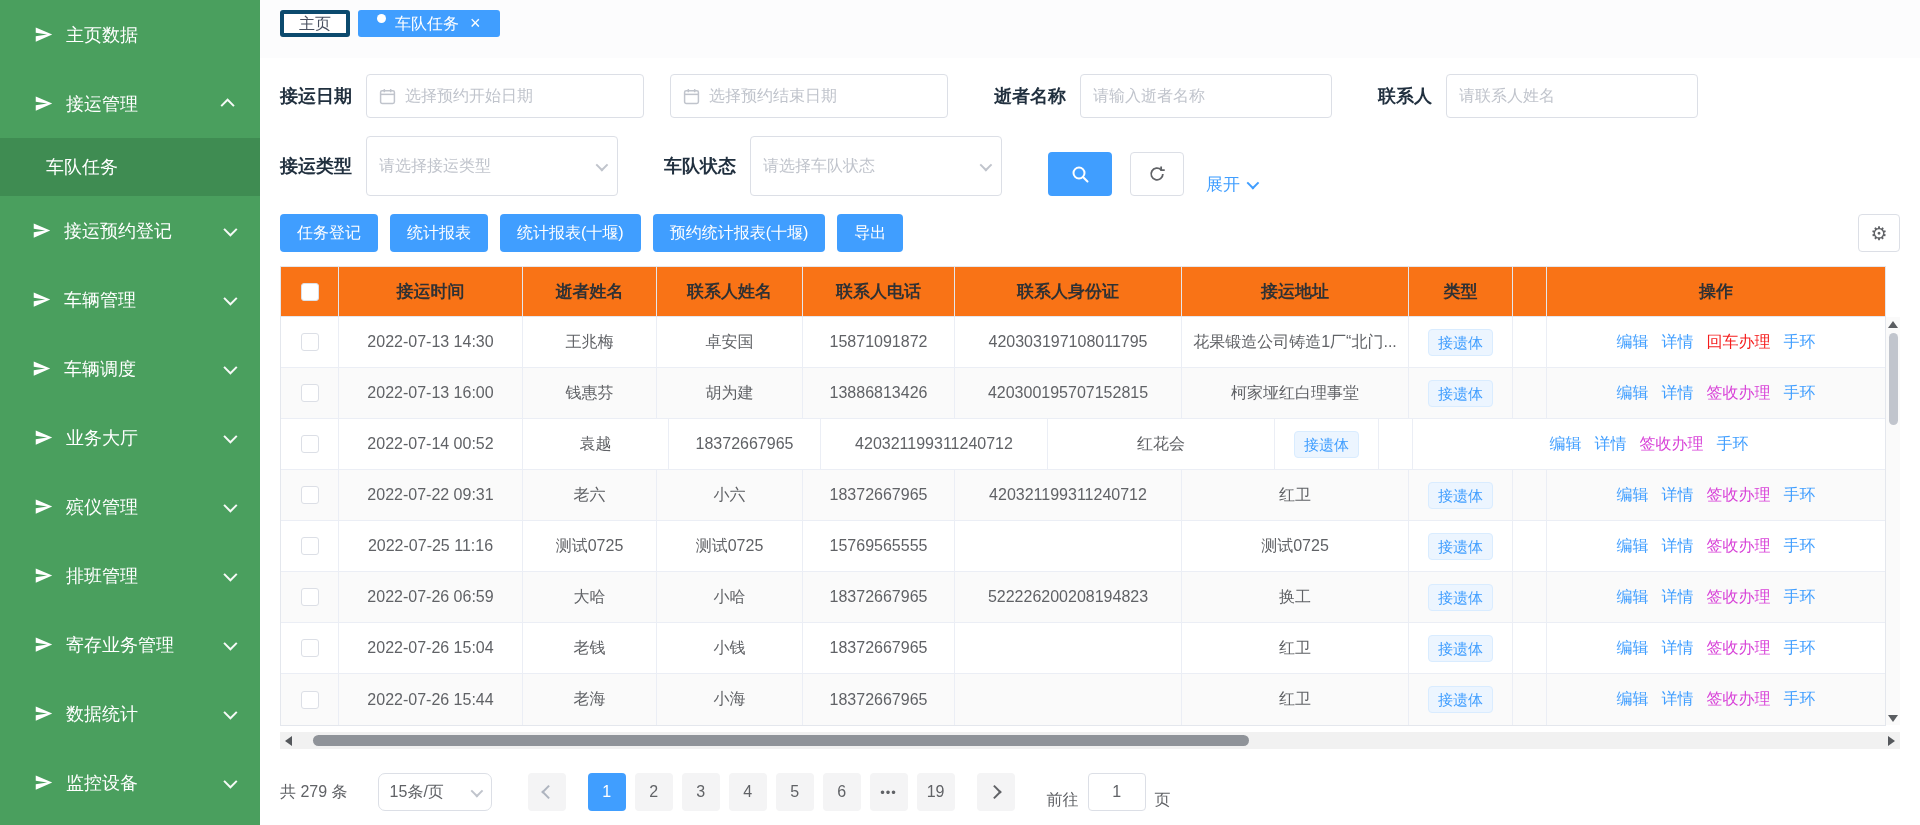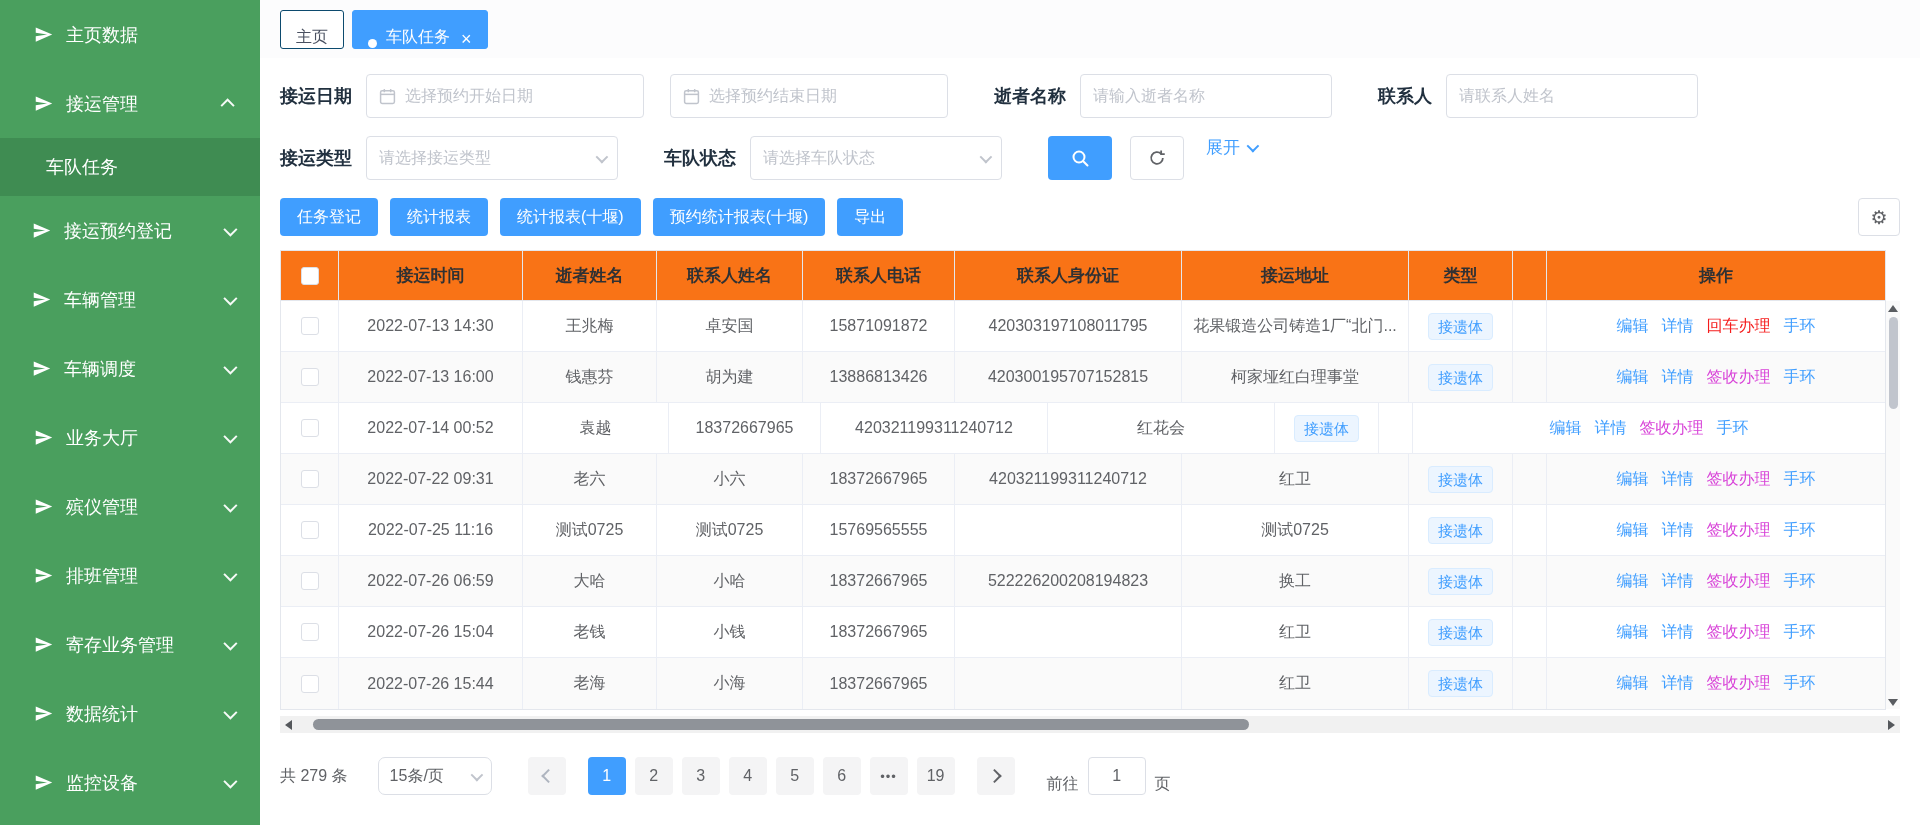--- a/index.html
+++ b/index.html
@@ -17,38 +17,38 @@
 .send-ic{width:19px;height:19px;margin-right:13px;flex:0 0 auto}
 .chev{width:10px;height:10px;border-right:2px solid rgba(255,255,255,.95);border-bottom:2px solid rgba(255,255,255,.95);margin-left:auto;margin-right:26px;flex:0 0 auto}
 .chev.down{transform:rotate(45deg) translateY(-2px)}
 .chev.up{transform:rotate(-135deg) translateY(-2px)}
 
 
 .main{flex:1;display:flex;flex-direction:column;overflow:hidden;background:#fff}
 
 
 .tabbar{flex:0 0 58px;display:flex;align-items:flex-start;gap:8px;padding:10px 0 0 20px;background:#fcfcfd}
-.tab{display:inline-flex;align-items:flex-end;height:39px;padding:0 15px;border:1px solid #0c4a6e;background:#fff;color:#495060;font-size:16px;border-radius:3px;cursor:pointer}
+.tab{display:inline-flex;align-items:flex-start;height:27px;padding:0 15px;border:4px solid #0c4a6e;background:#fff;color:#495060;font-size:16px;border-radius:3px;cursor:pointer}
 .tab.active{background:#409eff;border-color:#409eff;color:#fff}
 .tab .dot{width:9px;height:9px;border-radius:50%;background:#fff;margin-right:9px}
 .tab .close{margin-left:11px;font-size:18px;line-height:1}
 
 
 .filters{padding:16px 20px 0}
-.f-row{display:flex;align-items:flex-start;margin-bottom:18px}
+.f-row{display:flex;align-items:flex-end;margin-bottom:18px}
 .f-group{display:flex;align-items:center;margin-right:46px}
 .f-label{font-weight:700;font-size:18px;color:#21303f;margin-right:14px;white-space:nowrap}
 .input{display:flex;align-items:center;height:44px;border:1px solid #dcdfe6;border-radius:4px;background:#fff;padding:0 12px}
 .input input{border:0;outline:0;flex:1;min-width:0;font-size:16px;color:#606266;font-family:inherit;background:transparent}
 .input input::placeholder{color:#c0c4cc}
 .input.date{width:278px}
 .input.text{width:252px}
 .input.date + .input.date{margin-left:26px}
 .cal-icon{margin-right:9px;flex:0 0 auto}
-.select{display:flex;align-items:center;justify-content:space-between;height:44px;border:1px solid #dcdfe6;border-radius:4px;padding:4px 12px;width:252px;background:#fff;cursor:pointer}
+.select{display:flex;align-items:center;justify-content:space-between;height:60px;border:1px solid #dcdfe6;border-radius:4px;padding:4px 12px;width:252px;background:#fff;cursor:pointer}
 .select .ph{color:#c0c4cc;font-size:16px}
 .sel-chev{width:9px;height:9px;border-right:2px solid #c0c4cc;border-bottom:2px solid #c0c4cc;transform:rotate(45deg) translateY(-2px)}
 .search-btn{width:64px;height:44px;background:#409eff;border:0;border-radius:4px;display:flex;align-items:center;justify-content:center;margin-right:18px;cursor:pointer}
 .refresh-btn{width:54px;height:44px;background:#fff;border:1px solid #dcdfe6;border-radius:4px;display:flex;align-items:center;justify-content:center;margin-right:22px;cursor:pointer}
 .expand-link{display:flex;align-items:center;gap:7px;color:#409eff;font-size:17px;cursor:pointer}
 .expand-link .blue-chev{width:9px;height:9px;border-right:2px solid #409eff;border-bottom:2px solid #409eff;transform:rotate(45deg) translateY(-2px)}
 
 
 .toolbar{display:flex;align-items:center;padding:0 20px;margin-bottom:14px}
 .btn-primary{height:38px;padding:5px 17px;background:#409eff;color:#fff;border:0;border-radius:4px;font-size:16px;margin-right:12px;font-family:inherit;cursor:pointer;white-space:nowrap}

